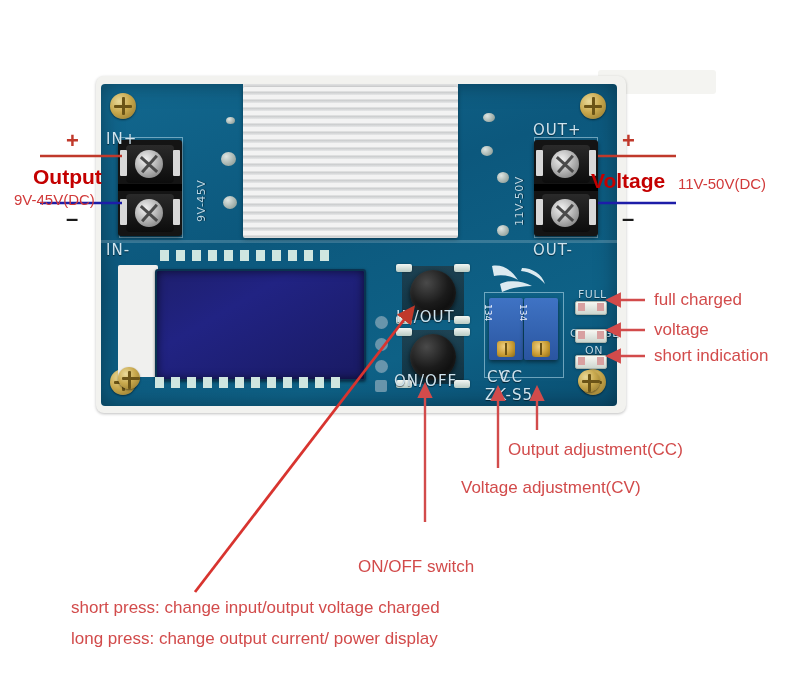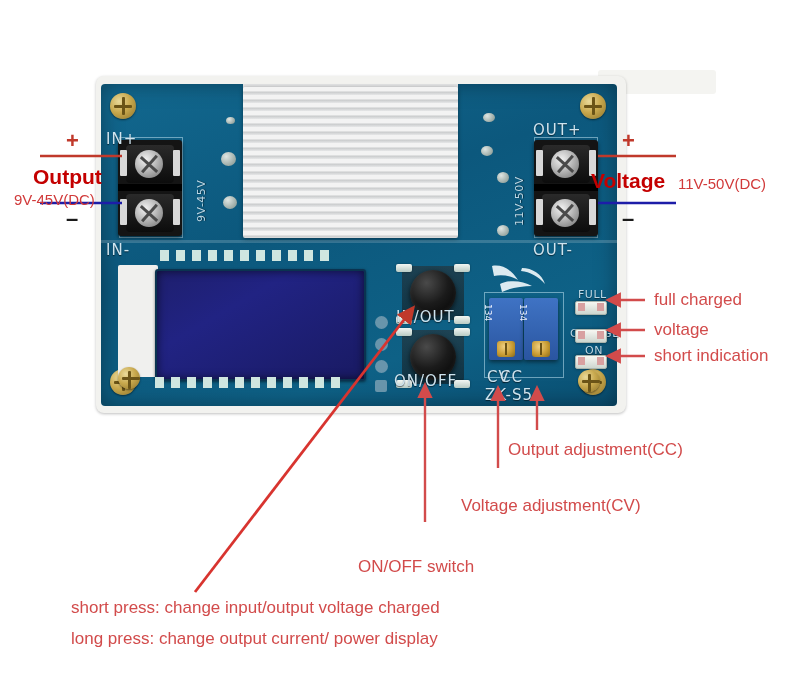--- a/index.html
+++ b/index.html
@@ -260,17 +260,17 @@
 <div class="ann ann-strong" style="left:33px;top:165px">Output</div>
 <div class="ann ann-sub" style="left:14px;top:191px">9V-45V(DC)</div>
 <div class="ann ann-strong" style="left:591px;top:169px">Voltage</div>
 <div class="ann ann-sub" style="left:678px;top:175px">11V-50V(DC)</div>
 
 <div class="ann" style="left:654px;top:290px">full charged</div>
 <div class="ann" style="left:654px;top:320px">voltage</div>
 <div class="ann" style="left:654px;top:346px">short indication</div>
 
 <div class="ann" style="left:508px;top:440px">Output adjustment(CC)</div>
-<div class="ann" style="left:461px;top:496px">Voltage adjustment(CV)</div>
+<div class="ann" style="left:461px;top:478px">Voltage adjustment(CV)</div>
 <div class="ann" style="left:358px;top:557px">ON/OFF switch</div>
 
 <div class="ann" style="left:71px;top:598px">short press: change input/output voltage charged</div>
 <div class="ann" style="left:71px;top:629px">long press: change output current/ power display</div>
 
 </body></html>

